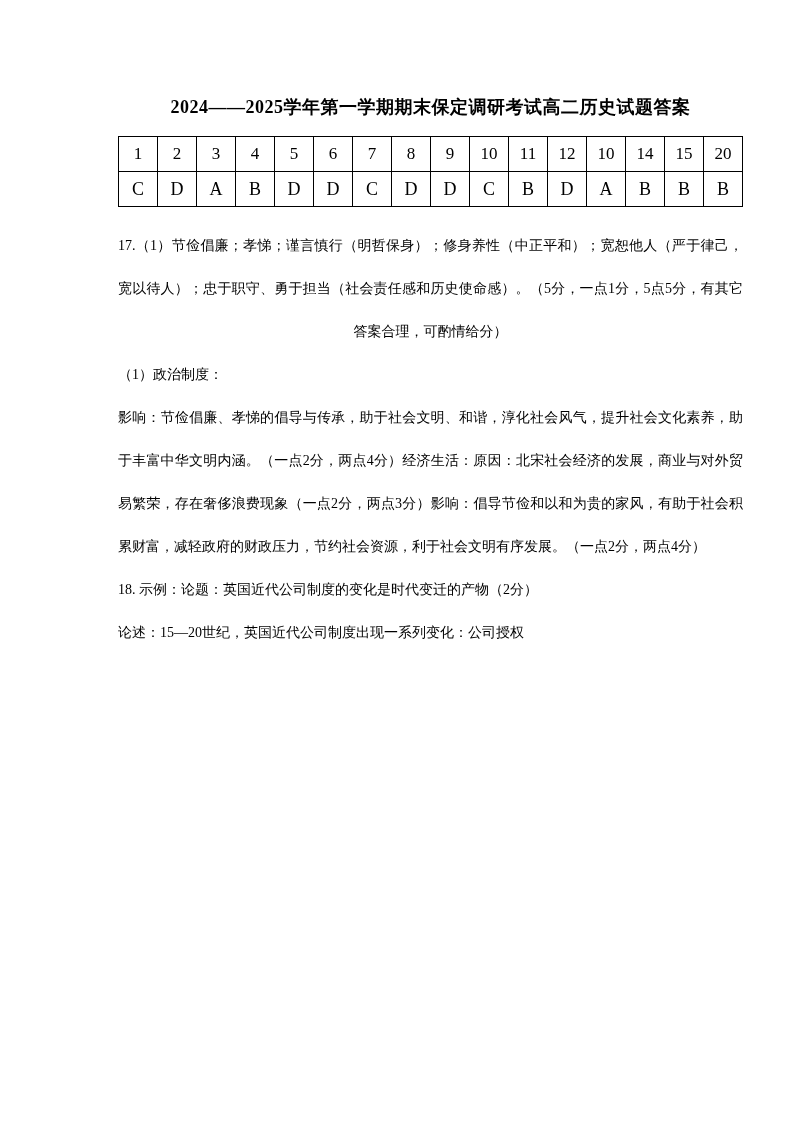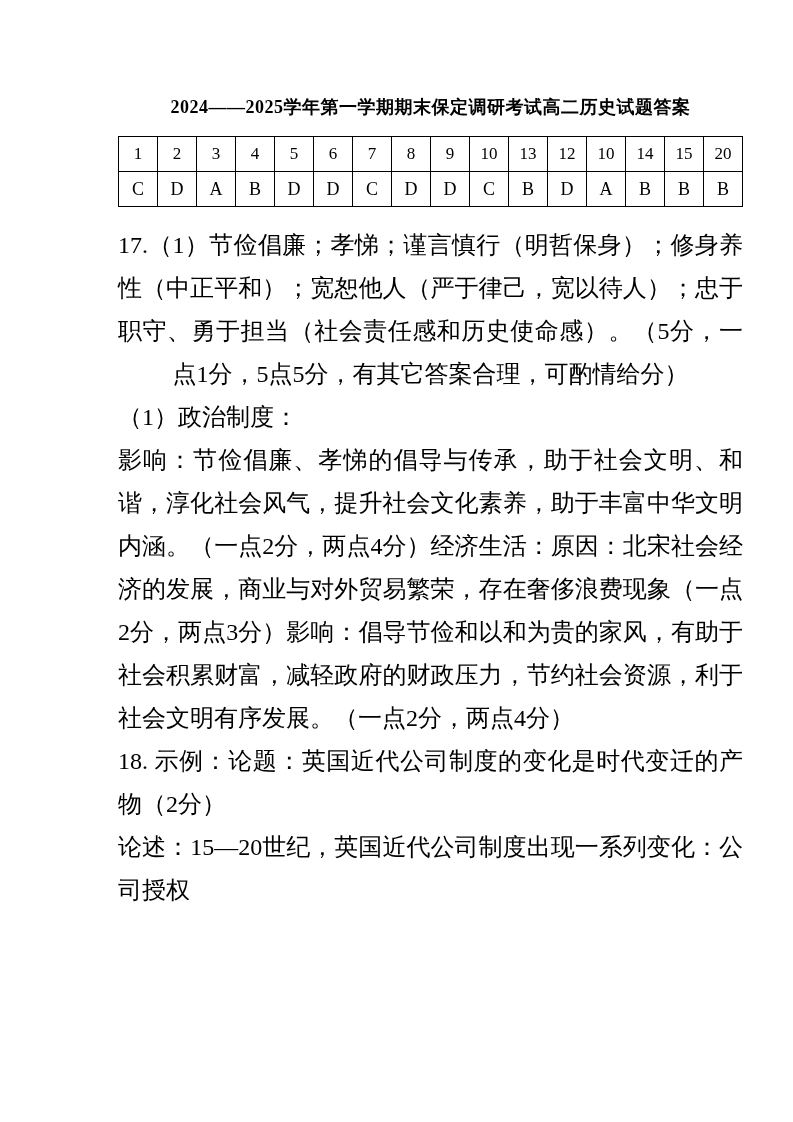--- a/index.html
+++ b/index.html
@@ -37,21 +37,21 @@
     height: 35px;
     text-align: center;
     vertical-align: middle;
     font-size: 17px;
     padding: 0;
   }
   table.answer-table tr.answer-row td {
     font-size: 18px;
   }
   .para {
-    font-size: 24px;
+    font-size: 14px;
     line-height: 43px;
     text-align: justify;
     text-align-last: left;
   }
   .para.center-last {
     text-align-last: center;
   }
   
   .artifact-top {
     position: absolute;
@@ -82,21 +82,21 @@
         <td>1</td>
         <td>2</td>
         <td>3</td>
         <td>4</td>
         <td>5</td>
         <td>6</td>
         <td>7</td>
         <td>8</td>
         <td>9</td>
         <td>10</td>
-        <td>13</td>
+        <td>11</td>
         <td>12</td>
         <td>10</td>
         <td>14</td>
         <td>15</td>
         <td>20</td>
       </tr>
       <tr class="answer-row">
         <td>C</td>
         <td>D</td>
         <td>A</td>

